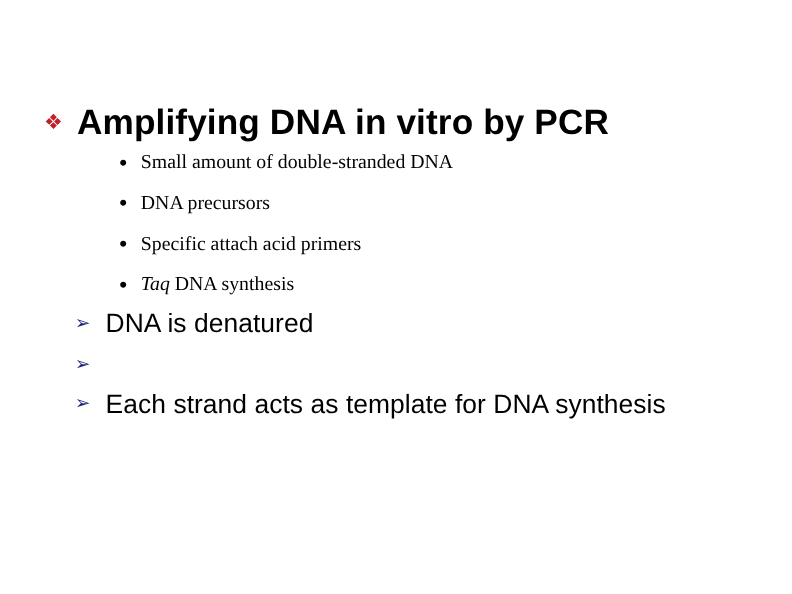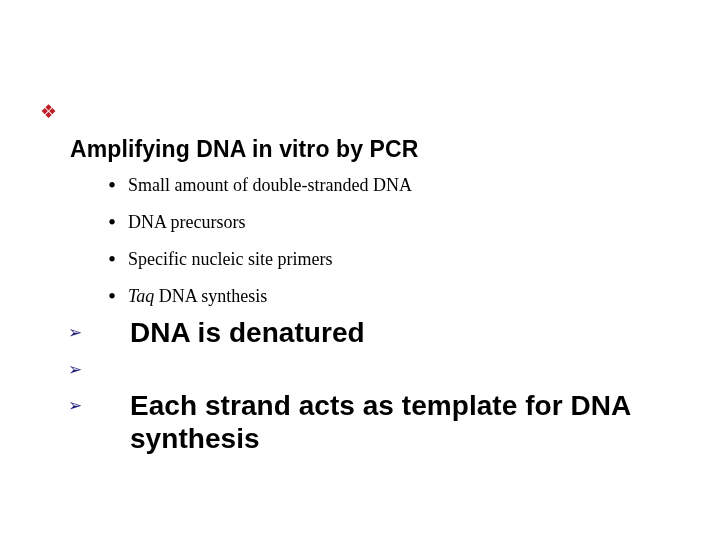--- a/index.html
+++ b/index.html
@@ -43,25 +43,24 @@
     color: #C02028;
     font-size: 19px;
     line-height: 31px;
     text-align: left;
     font-family: "DejaVu Sans", sans-serif;
   }
   .lvl1-text {
     flex: 0 1 auto;
     font-family: "Liberation Sans", sans-serif;
     font-weight: bold;
-    font-size: 23px;
+    font-size: 32px;
     line-height: 31px;
     letter-spacing: 0.1px;
     white-space: nowrap;
-    margin-top: 38px;
   }
 
   
   .lvl2-list {
     margin: 0;
     padding: 0;
   }
   .lvl2-row {
     display: flex;
     align-items: flex-start;
@@ -103,25 +102,24 @@
     flex: 0 0 auto;
     width: 28px;
     color: #201F79;
     font-size: 17px;
     line-height: 33px;
     font-family: "DejaVu Sans", sans-serif;
   }
   .lvl3-text {
     flex: 1 1 auto;
     font-family: "Liberation Sans", sans-serif;
-    font-weight: bold;
-    font-size: 28px;
+    font-weight: normal;
+    font-size: 24px;
     line-height: 33.5px;
     letter-spacing: 0.05px;
-    margin-left: 34px;
   }
 </style>
 </head>
 <body>
 
 <div id="slide">
 
   <div id="content-body">
 
     <div class="lvl1-row">
@@ -136,21 +134,21 @@
         <span class="lvl2-text">Small amount of double-stranded DNA</span>
       </div>
 
       <div class="lvl2-row">
         <span class="lvl2-bullet">•</span>
         <span class="lvl2-text">DNA precursors</span>
       </div>
 
       <div class="lvl2-row">
         <span class="lvl2-bullet">•</span>
-        <span class="lvl2-text">Specific nucleic site primers</span>
+        <span class="lvl2-text">Specific attach acid primers</span>
       </div>
 
       <div class="lvl2-row">
         <span class="lvl2-bullet">•</span>
         <span class="lvl2-text"><span class="ital">Taq</span><span>&nbsp;</span><span>DNA synthesis</span></span>
       </div>
 
     </div>
 
     <div class="lvl3-list">

